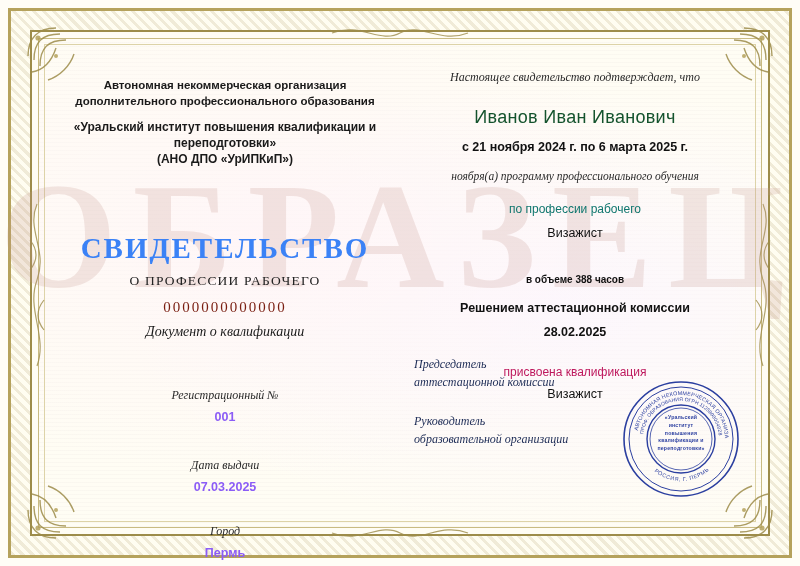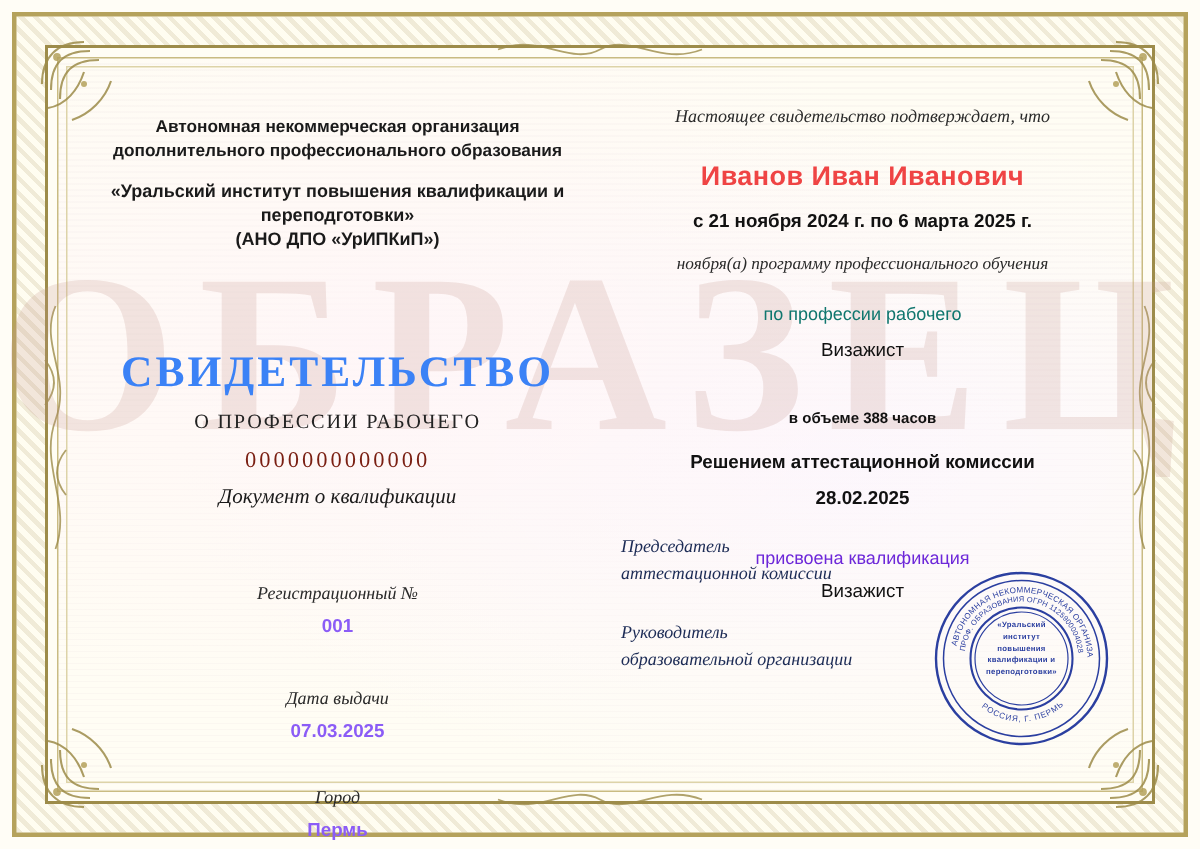--- a/index.html
+++ b/index.html
@@ -198,22 +198,22 @@
   
   .intro {
     font-family: "Liberation Serif", serif;
     font-style: italic;
     font-size: 12px;
     color: #2a2a2a;
     margin-top: 14px;
   }
   .fio {
     font-size: 18px;
-    font-weight: bold;
-    color: #ef4444;
+    font-weight: normal;
+    color: #14532d;
     margin-top: 22px;
     letter-spacing: 0.3px;
   }
   .period {
     font-size: 12.5px;
     font-weight: bold;
     color: #111;
     margin-top: 12px;
   }
   .mastered {
@@ -246,21 +246,21 @@
     margin-top: 16px;
   }
   .decision-date {
     font-size: 12.5px;
     font-weight: bold;
     color: #111;
     margin-top: 10px;
   }
   .qual-label {
     font-size: 12px;
-    color: #6d28d9;
+    color: #be185d;
     margin-top: 26px;
   }
   .qual-value {
     font-size: 12.5px;
     color: #111;
     margin-top: 8px;
   }
 
   .signatures {
     position: absolute;

